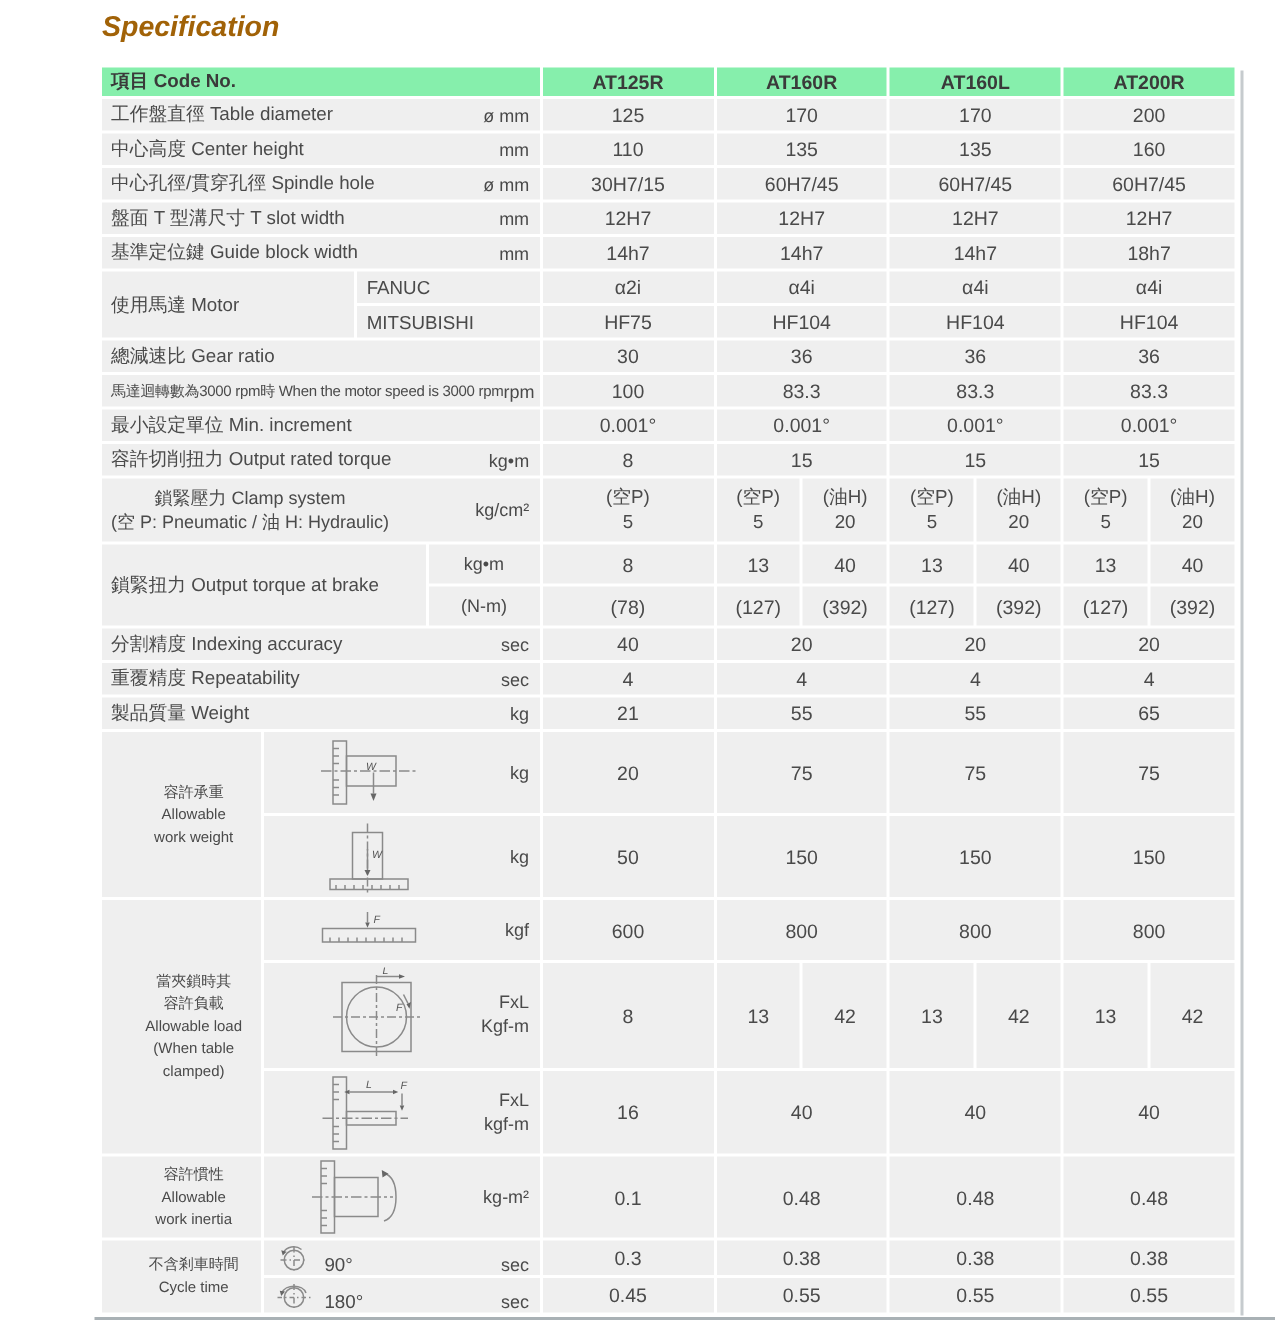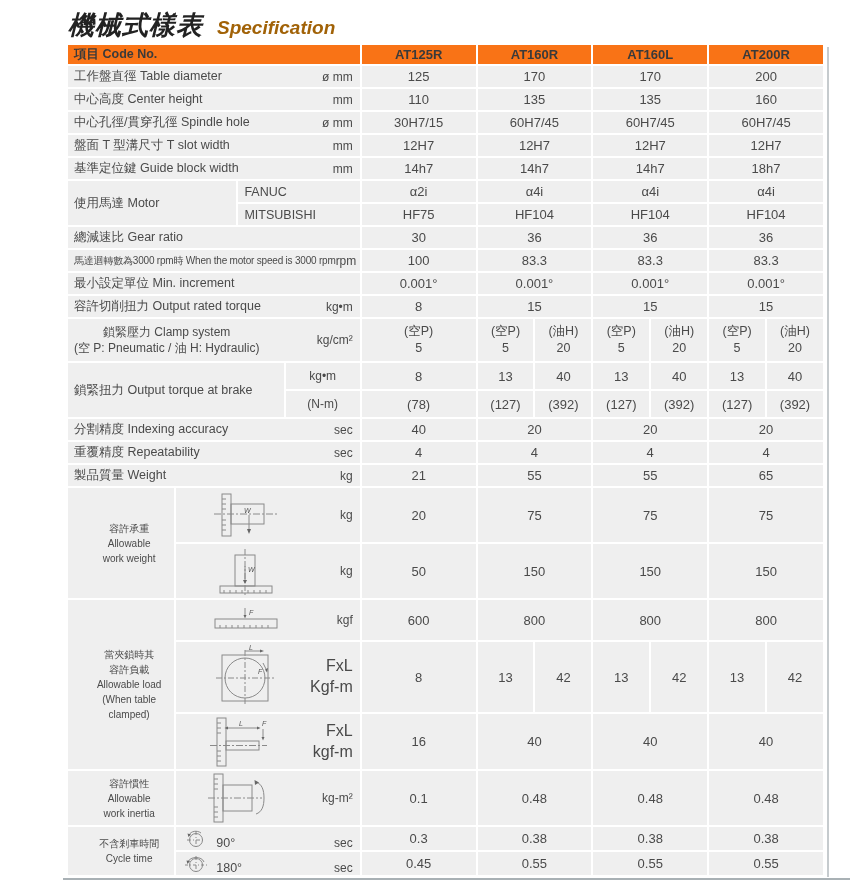--- a/index.html
+++ b/index.html
@@ -3,38 +3,38 @@
 <meta charset="utf-8">
 <style>
   html,body{margin:0;padding:0;background:#fff;}
   body{width:850px;height:883px;font-family:"Liberation Sans","DejaVu Sans",sans-serif;color:#4a4a4a;}
   .page{position:relative;width:850px;height:883px;overflow:hidden;background:#fff;}
   .title-row{position:absolute;left:68px;top:8px;display:flex;align-items:baseline;gap:14px;}
   .title-zh{font-size:26px;font-weight:bold;font-style:italic;color:#222;letter-spacing:1px;}
   .title-en{font-size:19px;font-weight:bold;font-style:italic;color:#a16207;}
   table.spec{position:absolute;left:66px;top:43px;border-collapse:separate;border-spacing:2px;table-layout:fixed;width:759px;}
   td{background:#efefef;text-align:center;vertical-align:middle;padding:0;font-size:13px;color:#4a4a4a;overflow:hidden;}
-  tr.hdr td{background:#f97316;height:19px;font-weight:bold;font-size:13px;color:#3a3a3a;}
+  tr.hdr td{background:#86efac;height:19px;font-weight:bold;font-size:13px;color:#3a3a3a;}
   tr.hdr td.lbl{text-align:left;}
   tr.std td{height:21px;}
   tr.clamp td{height:42px;}
   tr.brk td{height:26px;}
   tr.ww td{height:54px;}
   tr.ld1 td{height:40px;}
   tr.ld2 td{height:70px;}
   tr.ld3 td{height:55px;}
   tr.inr td{height:54px;}
   tr.cyct td{height:23px;}
   td.lbl{text-align:center;}
   .lw{display:flex;justify-content:space-between;align-items:center;width:100%;box-sizing:border-box;padding:0 7px 0 6px;}
   .lab{font-size:12.5px;white-space:nowrap;}
   .lab.sm{font-size:10px;letter-spacing:-0.2px;}
   .lab2{font-size:12px;line-height:1.35;}
   .unit{font-size:12px;white-space:nowrap;}
-  .unit2{font-size:16px;line-height:1.3;text-align:right;}
+  .unit2{font-size:12px;line-height:1.3;text-align:right;}
   td.u{font-size:12px;}
   .two div{line-height:1.35;font-size:12.5px;}
   td.seclbl{padding-left:16px;font-size:10px;line-height:1.5;vertical-align:middle;margin-top:28px;}
   .dw{display:flex;align-items:center;width:100%;box-sizing:border-box;padding:0 7px 0 6px;}
   .dw svg{margin:0 auto;display:block;}
   .dw .unit{margin-left:auto;}
   .dw svg + .unit{margin-left:auto;}
   .cycw{display:flex;align-items:flex-end;gap:8px;width:100%;box-sizing:border-box;padding:0 7px 0 8px;}
   .cycw .unit{margin-left:auto;}
   .angle{font-size:12.5px;}
@@ -43,21 +43,20 @@
   .diag-txt{font-size:7px;fill:#555;font-style:italic;}
   .v-rule{position:absolute;left:827px;top:47px;width:2px;height:830px;background:#c6cbce;}
   .h-rule{position:absolute;left:63px;top:878px;width:787px;height:2px;background:#a9b1b5;}
 </style>
 </head>
 <body>
 
 <div class="page">
 
   <div class="title-row">
-    <span class="title-zh">機械式樣表</span>
     <span class="title-en">Specification</span>
   </div>
 
   <table class="spec">
     <colgroup>
       <col style="width:106px">
         <col style="width:60px">
         <col style="width:45px">
         <col style="width:74px">
       <col style="width:55.75px">

